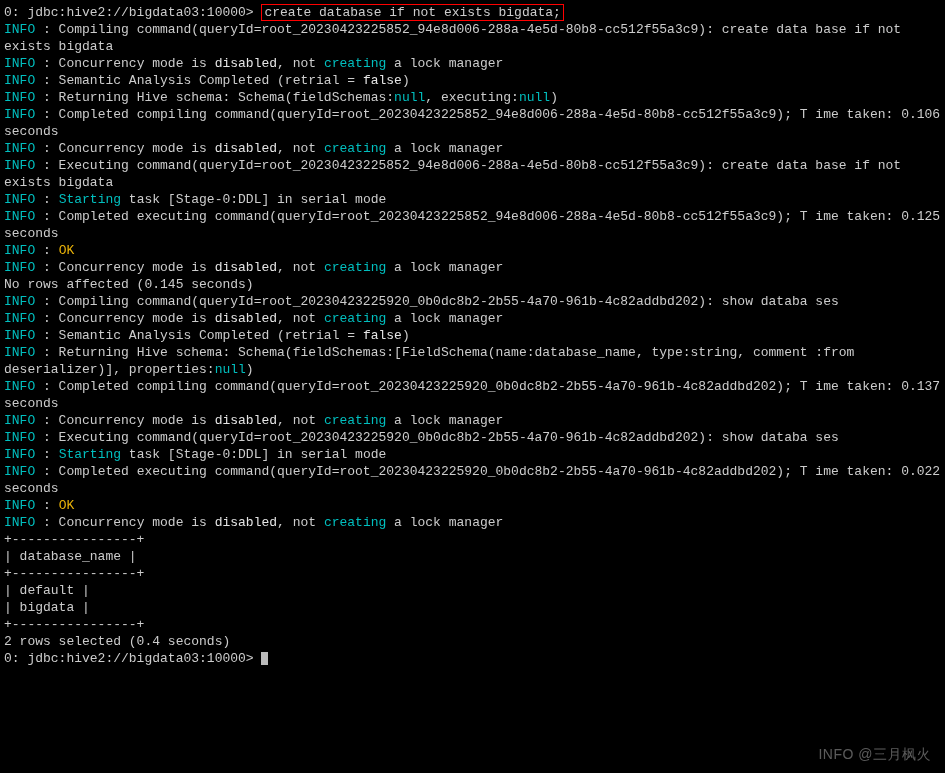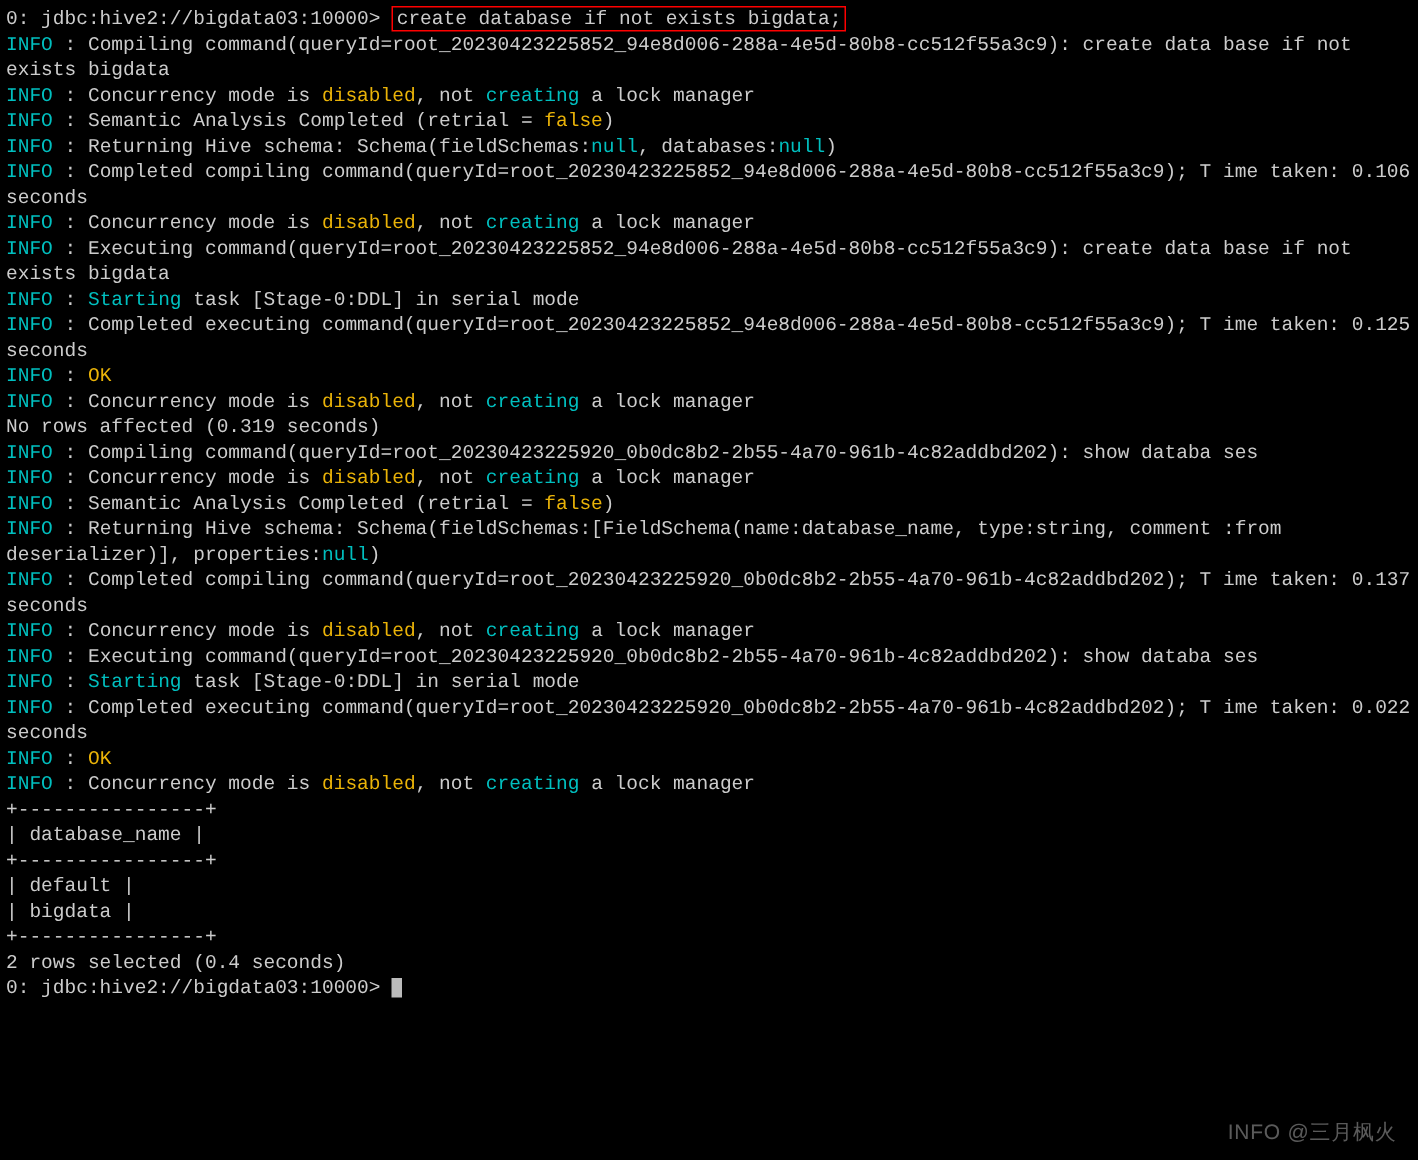--- a/index.html
+++ b/index.html
@@ -7,21 +7,21 @@
     padding: 4px;
     background: #000;
     color: #ccc;
     font-family: Consolas, "Courier New", monospace;
     font-size: 13px;
     line-height: 17px;
     width: 937px;
     overflow-wrap: break-word;
   }
   .info { color: #00bfbf; }
-  .yellow { color: #eab308; }
+  .yellow { color: #e5e5e5; }
   .cyan { color: #00bfbf; text-align: right; }
   .green { color: #eab308; }
   .white { color: #ccc; font-family: Liberation Mono, monospace; }
   .highlight-box {
     display: inline;
     border: 1.5px solid #ff0000;
     padding: 0px 2px;
   }
   .watermark {
     position: fixed;
@@ -41,29 +41,29 @@
   }
 </style>
 </head>
 <body>
 
 <div id="terminal">
     <div><span class="white">0: jdbc:hive2://bigdata03:10000&gt; </span><span class="highlight-box">create database if not exists bigdata;</span></div>
     <div><span class="info">INFO</span><span class="white">  : Compiling command(queryId=root_20230423225852_94e8d006-288a-4e5d-80b8-cc512f55a3c9): create data base if not exists bigdata</span></div>
     <div><span class="info">INFO</span><span class="white">  : Concurrency mode is </span><span class="yellow">disabled</span><span class="white">, not </span><span class="cyan">creating</span><span class="white"> a lock manager</span></div>
     <div><span class="info">INFO</span><span class="white">  : Semantic Analysis Completed (retrial = </span><span class="yellow">false</span><span class="white">)</span></div>
-    <div><span class="info">INFO</span><span class="white">  : Returning Hive schema: Schema(fieldSchemas:</span><span class="cyan">null</span><span class="white">, databases:</span><span class="cyan">null</span><span class="white">)</span></div>
+    <div><span class="info">INFO</span><span class="white">  : Returning Hive schema: Schema(fieldSchemas:</span><span class="cyan">null</span><span class="white">, executing:</span><span class="cyan">null</span><span class="white">)</span></div>
     <div><span class="info">INFO</span><span class="white">  : Completed compiling command(queryId=root_20230423225852_94e8d006-288a-4e5d-80b8-cc512f55a3c9); T ime taken: 0.106 seconds</span></div>
     <div><span class="info">INFO</span><span class="white">  : Concurrency mode is </span><span class="yellow">disabled</span><span class="white">, not </span><span class="cyan">creating</span><span class="white"> a lock manager</span></div>
     <div><span class="info">INFO</span><span class="white">  : Executing command(queryId=root_20230423225852_94e8d006-288a-4e5d-80b8-cc512f55a3c9): create data base if not exists bigdata</span></div>
     <div><span class="info">INFO</span><span class="white">  : </span><span class="cyan">Starting</span><span class="white"> task [Stage-0:DDL] in serial mode</span></div>
     <div><span class="info">INFO</span><span class="white">  : Completed executing command(queryId=root_20230423225852_94e8d006-288a-4e5d-80b8-cc512f55a3c9); T ime taken: 0.125 seconds</span></div>
     <div><span class="info">INFO</span><span class="white">  : </span><span class="green">OK</span></div>
     <div><span class="info">INFO</span><span class="white">  : Concurrency mode is </span><span class="yellow">disabled</span><span class="white">, not </span><span class="cyan">creating</span><span class="white"> a lock manager</span></div>
-    <div><span class="white">No rows affected (0.319 seconds)</span></div>
+    <div><span class="white">No rows affected (0.145 seconds)</span></div>
     <div><span class="info">INFO</span><span class="white">  : Compiling command(queryId=root_20230423225920_0b0dc8b2-2b55-4a70-961b-4c82addbd202): show databa ses</span></div>
     <div><span class="info">INFO</span><span class="white">  : Concurrency mode is </span><span class="yellow">disabled</span><span class="white">, not </span><span class="cyan">creating</span><span class="white"> a lock manager</span></div>
     <div><span class="info">INFO</span><span class="white">  : Semantic Analysis Completed (retrial = </span><span class="yellow">false</span><span class="white">)</span></div>
     <div><span class="info">INFO</span><span class="white">  : Returning Hive schema: Schema(fieldSchemas:[FieldSchema(name:database_name, type:string, comment :from deserializer)], properties:</span><span class="cyan">null</span><span class="white">)</span></div>
     <div><span class="info">INFO</span><span class="white">  : Completed compiling command(queryId=root_20230423225920_0b0dc8b2-2b55-4a70-961b-4c82addbd202); T ime taken: 0.137 seconds</span></div>
     <div><span class="info">INFO</span><span class="white">  : Concurrency mode is </span><span class="yellow">disabled</span><span class="white">, not </span><span class="cyan">creating</span><span class="white"> a lock manager</span></div>
     <div><span class="info">INFO</span><span class="white">  : Executing command(queryId=root_20230423225920_0b0dc8b2-2b55-4a70-961b-4c82addbd202): show databa ses</span></div>
     <div><span class="info">INFO</span><span class="white">  : </span><span class="cyan">Starting</span><span class="white"> task [Stage-0:DDL] in serial mode</span></div>
     <div><span class="info">INFO</span><span class="white">  : Completed executing command(queryId=root_20230423225920_0b0dc8b2-2b55-4a70-961b-4c82addbd202); T ime taken: 0.022 seconds</span></div>
     <div><span class="info">INFO</span><span class="white">  : </span><span class="green">OK</span></div>

